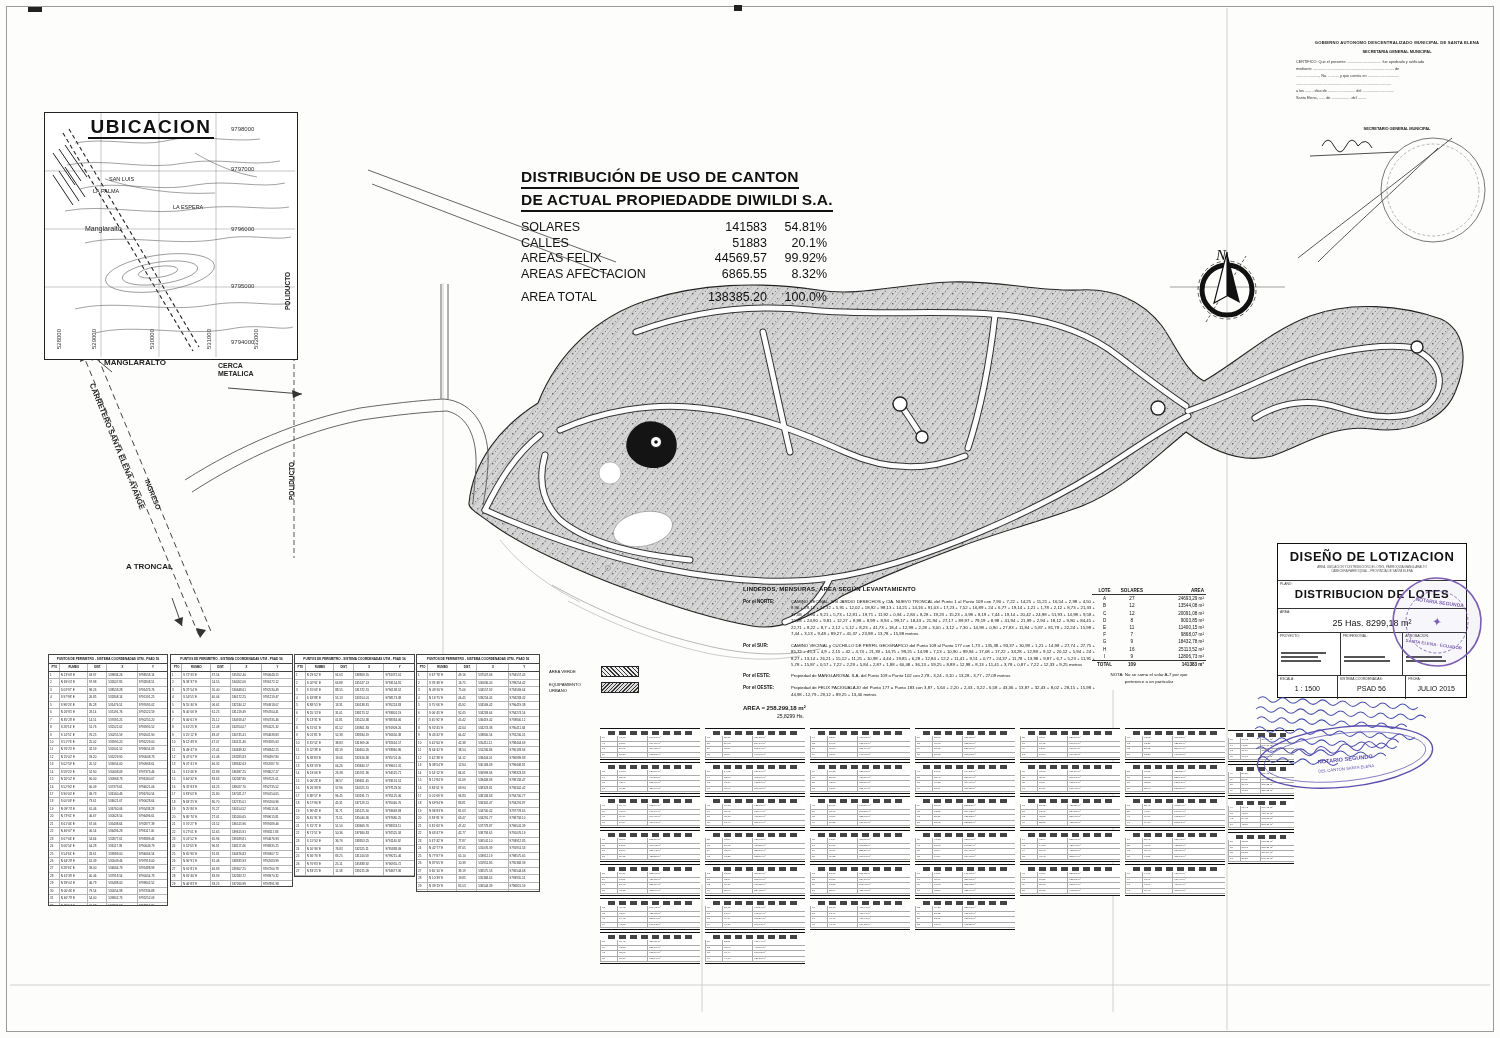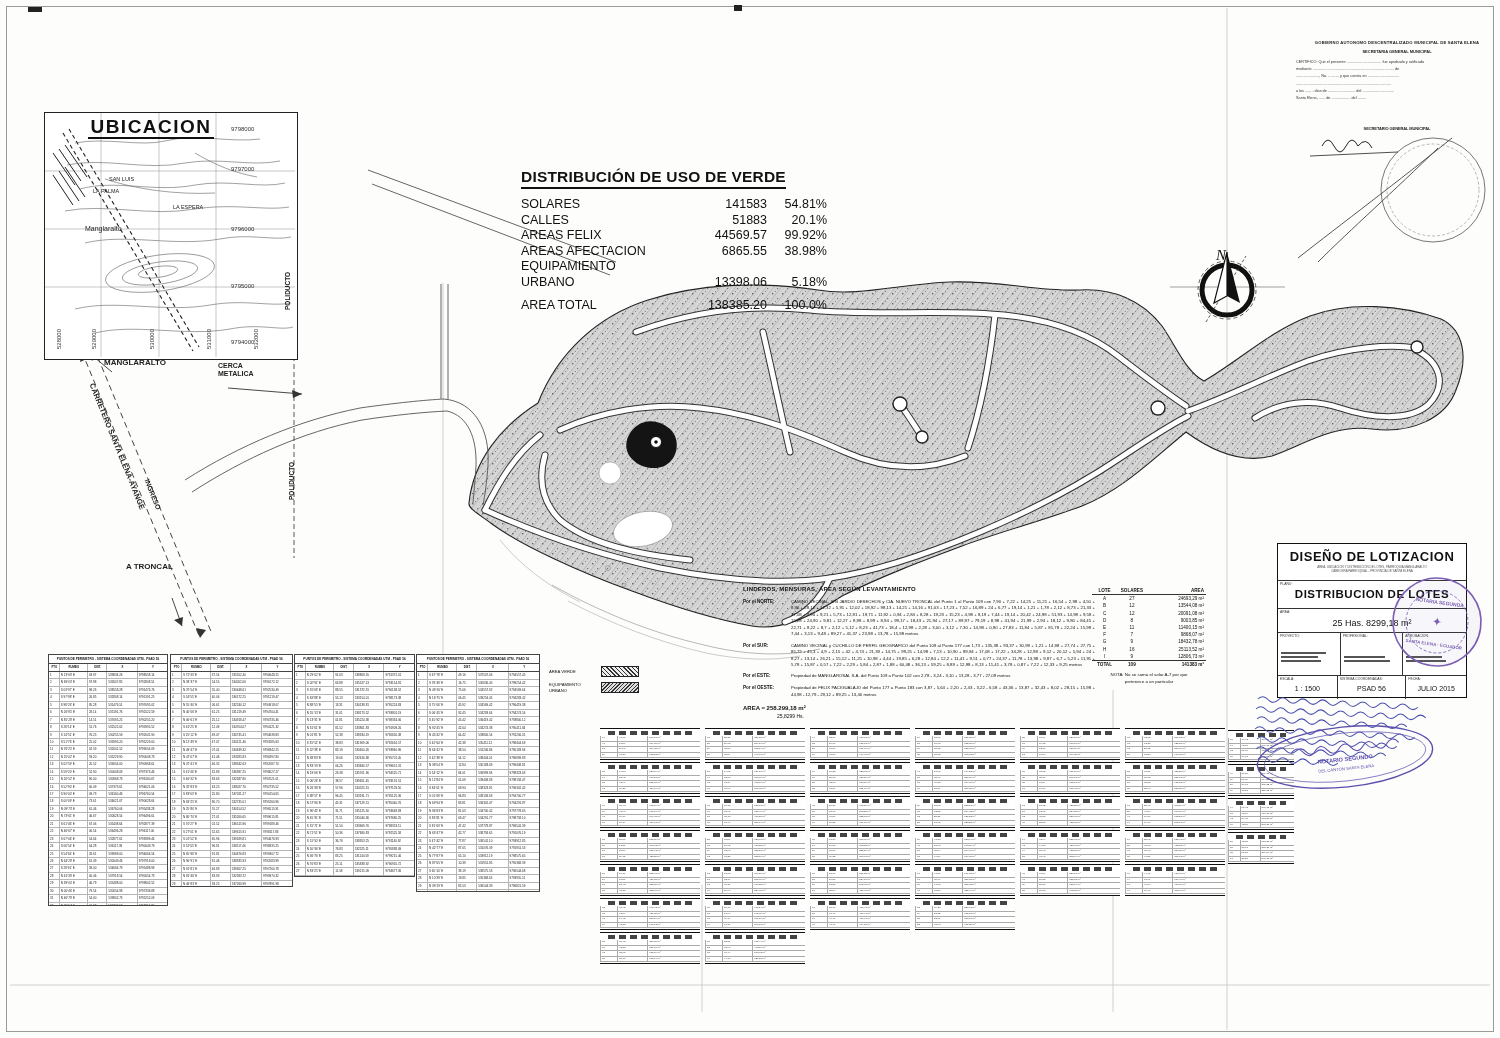--- a/index.html
+++ b/index.html
@@ -302,47 +302,42 @@
   <div class="abs slab" style="left:104px;top:358px;font-size:8px">MANGLARALTO</div>
   <div class="abs slab" style="left:218px;top:362px;font-size:7px;white-space:pre-line;line-height:1.2">CERCA
 METALICA</div>
   <div class="abs slab" style="left:96px;top:382px;font-size:7.5px;transform:rotate(68deg);transform-origin:left top;width:190px">CARRETERO SANTA ELENA-AYANGE</div>
   <div class="abs slab" style="left:150px;top:478px;font-size:7px;transform:rotate(68deg);transform-origin:left top">INGRESO</div>
   <div class="abs slab" style="left:126px;top:562px;font-size:8px">A TRONCAL</div>
   <div class="abs slab" style="left:284px;top:310px;font-size:6.5px;transform:rotate(-90deg);transform-origin:left top">POLIDUCTO</div>
   <div class="abs slab" style="left:288px;top:500px;font-size:6.5px;transform:rotate(-90deg);transform-origin:left top">POLIDUCTO</div>
 
   <div class="abs dist">
-    <div class="dist-title">DISTRIBUCIÓN DE USO DE VERDE</div>
+    <div class="dist-title">DISTRIBUCIÓN DE USO DE CANTON</div>
+    <div class="dist-title">DE ACTUAL PROPIEDADDE DIWILDI S.A.</div>
     <div class="dist-rows">
         <div class="dist-row">
           <span class="lbl">SOLARES</span>
           <span class="val">141583</span>
           <span class="pct">54.81%</span>
         </div>
         <div class="dist-row">
           <span class="lbl">CALLES</span>
           <span class="val">51883</span>
           <span class="pct">20.1%</span>
         </div>
         <div class="dist-row">
           <span class="lbl">AREAS FELIX</span>
           <span class="val">44569.57</span>
           <span class="pct">99.92%</span>
         </div>
         <div class="dist-row">
           <span class="lbl">AREAS AFECTACION</span>
           <span class="val">6865.55</span>
-          <span class="pct">38.98%</span>
-        </div>
-        <div class="dist-row">
-          <span class="lbl">EQUIPAMIENTO
-URBANO</span>
-          <span class="val">13398.06</span>
-          <span class="pct">5.18%</span>
+          <span class="pct">8.32%</span>
         </div>
         <div class="dist-row total">
           <span class="lbl">AREA TOTAL</span>
           <span class="val">138385.20</span>
           <span class="pct">100.0%</span>
         </div>
       </div>
   </div>
 
   <div class="abs linderos">

